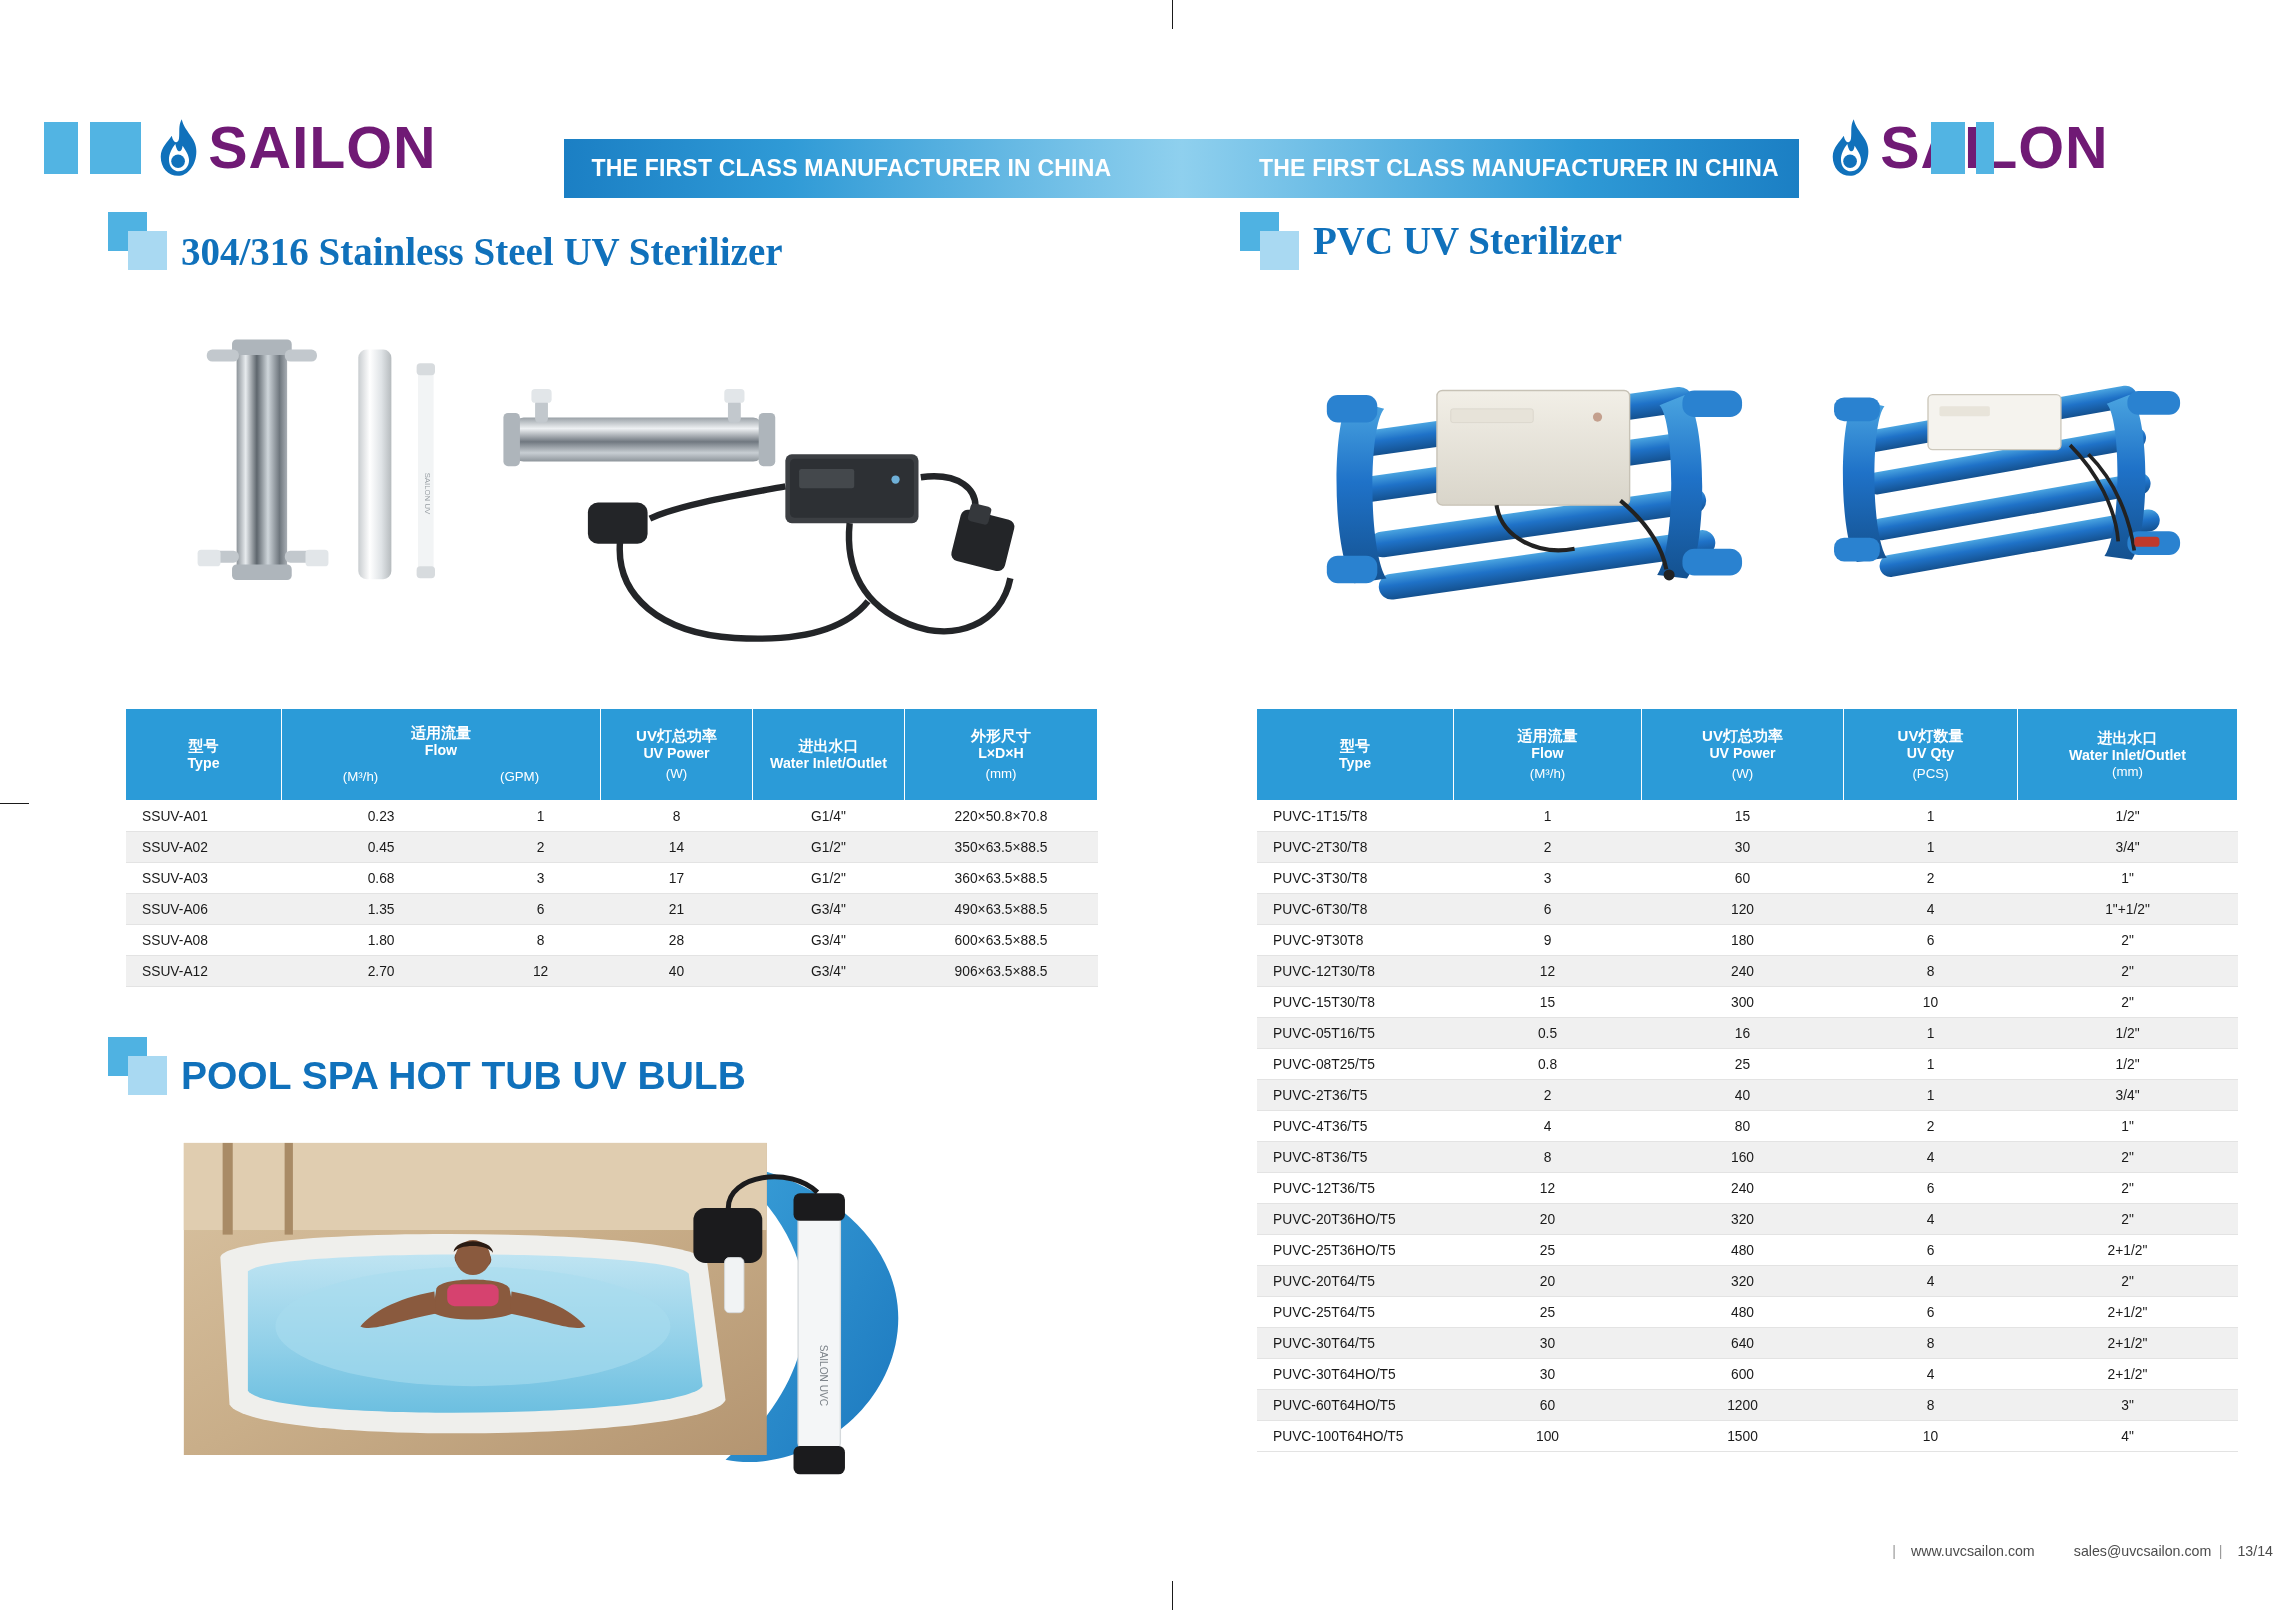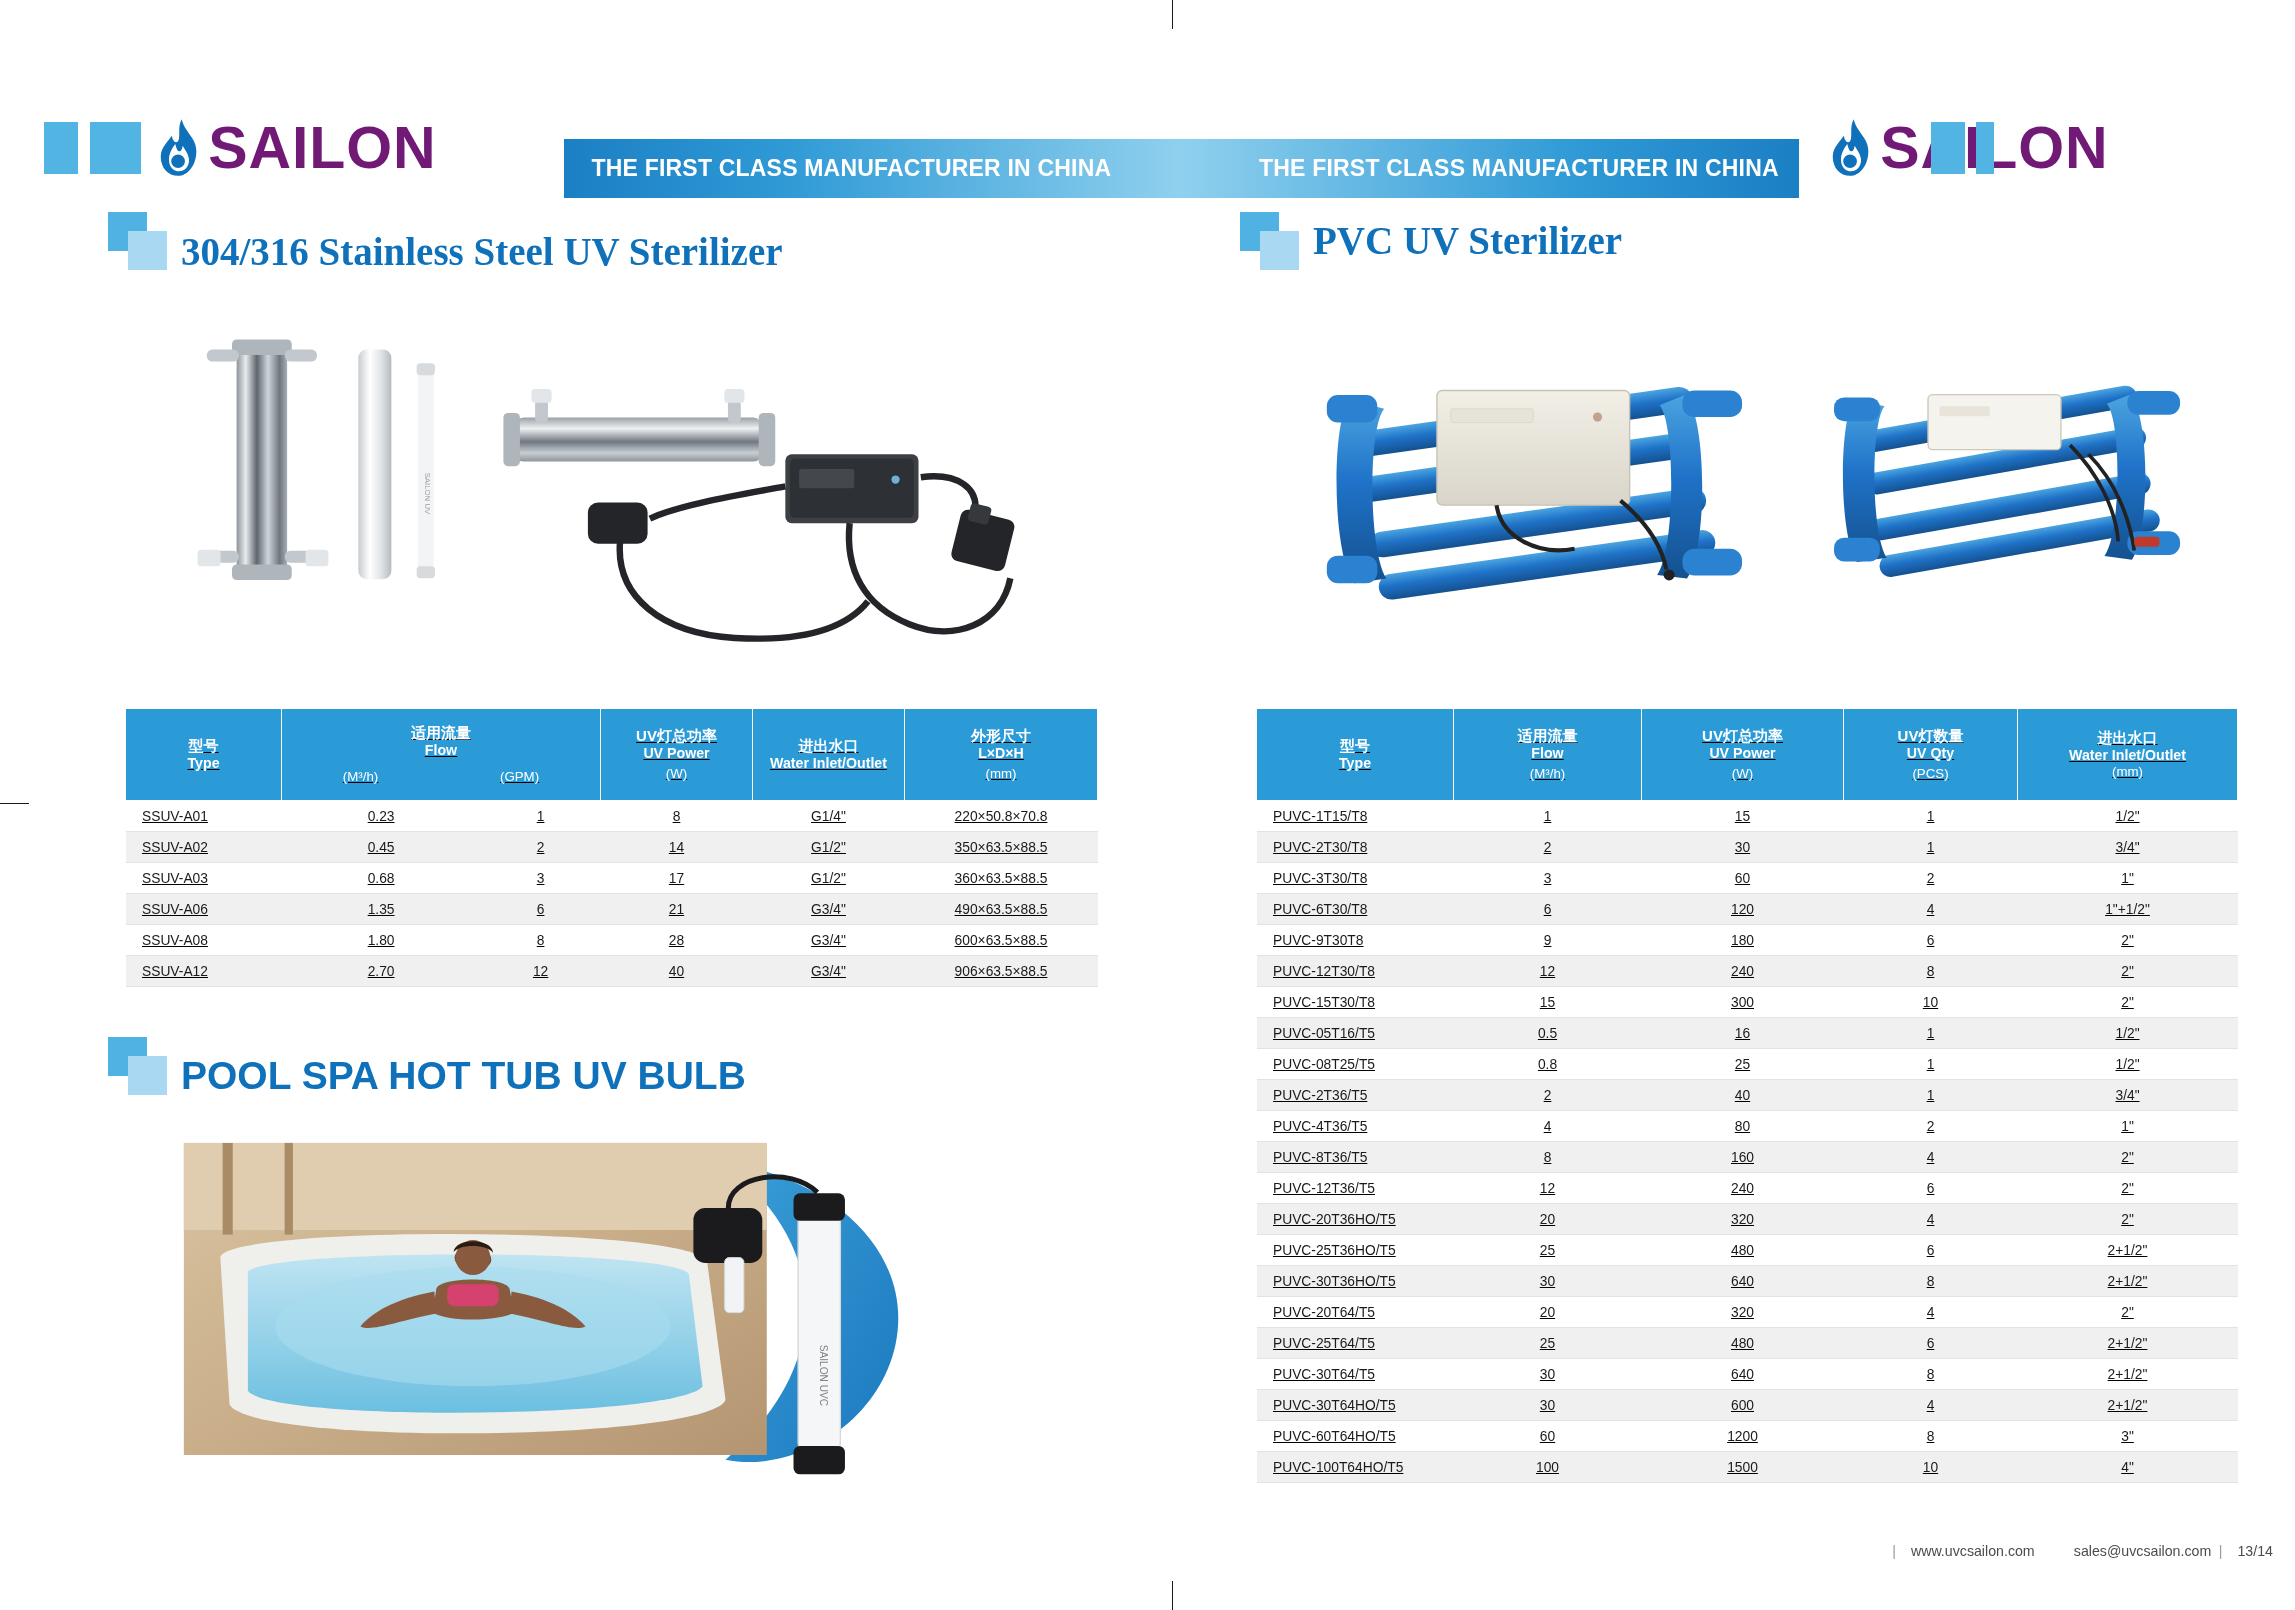--- a/index.html
+++ b/index.html
@@ -56,21 +56,21 @@
     margin:0; font-family:"Liberation Serif", serif; font-weight:bold;
     font-size:39px; color:#1071bb; white-space:nowrap;
   }
   .bulb-title h2 {
     margin:0; font-family:Liberation Sans, sans-serif; font-weight:bold;
     font-size:39px; color:#1071bb; white-space:nowrap;
   }
 
   
   table { border-collapse:collapse; }
-  .spec-table { position:absolute;text-decoration:underline; }
+  .spec-table { position:absolute; }
   .spec-table thead th {
     background:#2b9bd8; color:#ffffff; font-weight:bold;
     border:0.5px solid #ffffff; padding:0; vertical-align:middle;
   }
   .th-inner { display:flex; flex-direction:column; align-items:center; justify-content:center; line-height:1.18; }
   .th-cn { font-size:15px; }
   .th-en { font-size:14.2px; }
   .th-unit { font-size:13.3px; font-weight:normal; margin-top:4.6px; }
   .spec-table tbody td {
     text-align:center; font-size:13.8px; color:#1a1a1a;
@@ -570,27 +570,20 @@
           <td>2"</td>
         </tr>
       <tr>
           <td class="left">PUVC-25T36HO/T5</td>
           <td>25</td>
           <td>480</td>
           <td>6</td>
           <td>2+1/2"</td>
         </tr>
       <tr>
-          <td class="left">PUVC-30T36HO/T5</td>
-          <td>30</td>
-          <td>640</td>
-          <td>8</td>
-          <td>2+1/2"</td>
-        </tr>
-      <tr>
           <td class="left">PUVC-20T64/T5</td>
           <td>20</td>
           <td>320</td>
           <td>4</td>
           <td>2"</td>
         </tr>
       <tr>
           <td class="left">PUVC-25T64/T5</td>
           <td>25</td>
           <td>480</td>

